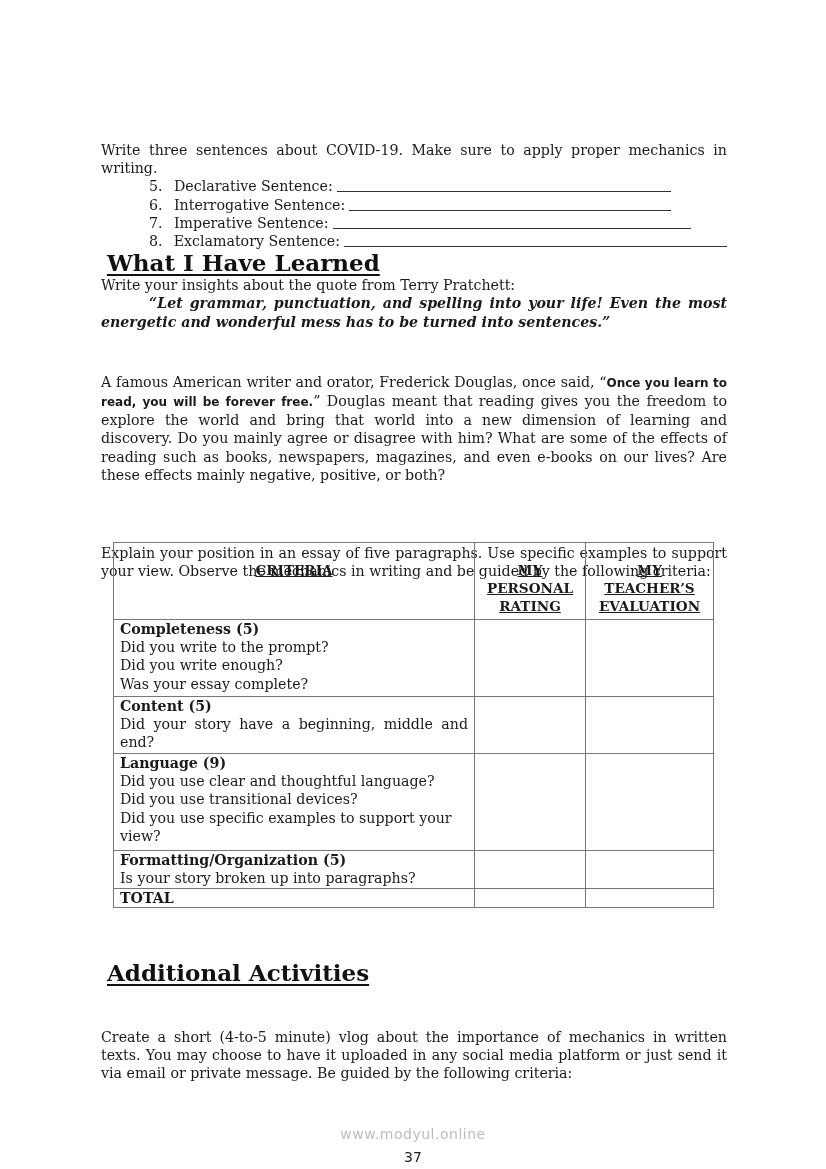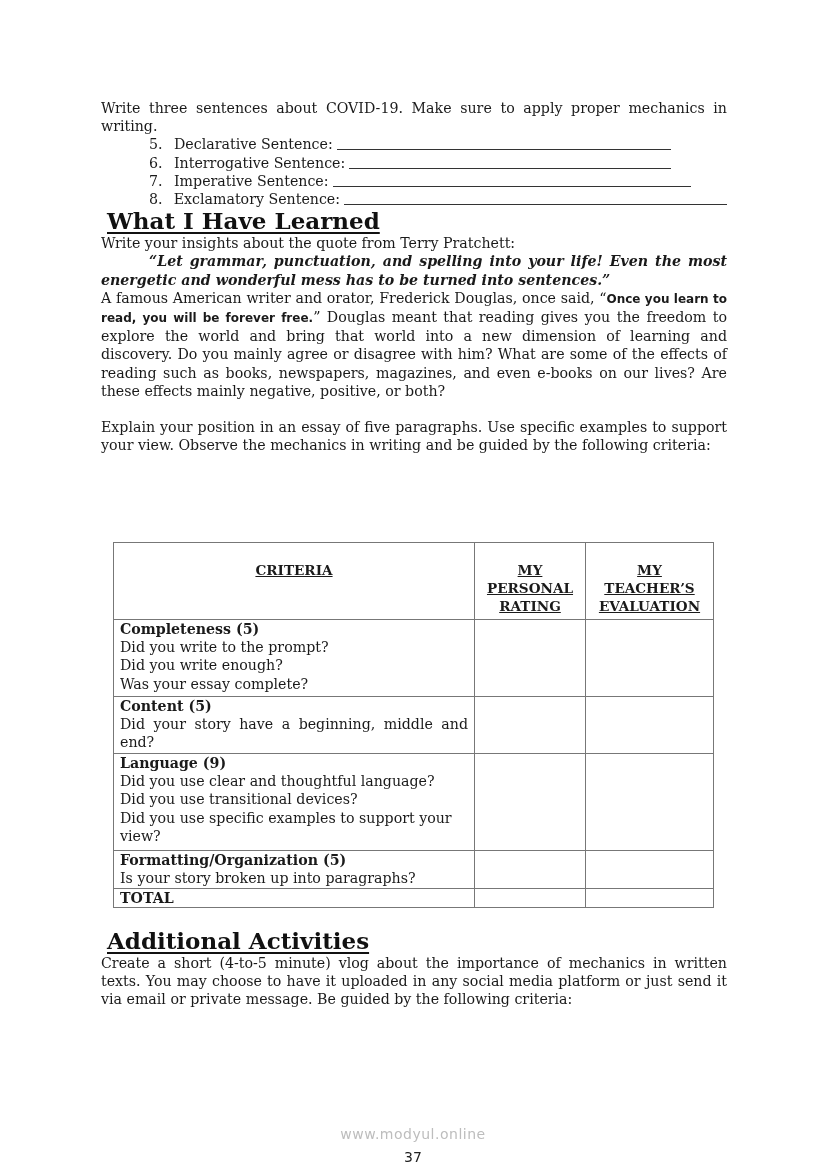--- a/index.html
+++ b/index.html
@@ -1,40 +1,40 @@
 <!DOCTYPE html>
 <html><head>
 <meta charset="utf-8">
 <style>
   html, body { margin: 0; padding: 0; background: #ffffff; }
   body { width: 826px; height: 1169px; position: relative; overflow: hidden;
          font-family: "DejaVu Serif", "Liberation Serif", serif; color: #1a1a1a; }
   .page { position: absolute; left: 101px; top: 99px; width: 626px; font-size: 14.2px; line-height: 18.2px; }
   p { margin: 0; }
-  .just { text-align: justify; }
+  .just { text-align: justify; margin-top: 42px; }
   .list { margin: 0 0 0 48px; padding: 0; list-style: none; }
   .list li { display: flex; white-space: nowrap; }
   .list .num { width: 25px; }
   .blank { display: inline-block; border-bottom: 1px solid #333; height: 14px; margin-left: 4px; }
   h2 { font-family: "DejaVu Serif", serif; font-weight: bold; font-size: 23px; line-height: 26px;
        margin: 0 0 0 6px; text-decoration: underline; text-decoration-thickness: 2px; text-underline-offset: 3px; color: #111; }
   .quote { font-weight: bold; font-style: italic; text-align: justify; text-indent: 48px; }
   .sans-b { font-family: "DejaVu Sans", "Liberation Sans", sans-serif; font-weight: bold; font-size: 12px; }
   .gap { height: 18px; }
   table.rubric { position: absolute; left: 113px; top: 542px; width: 601px; border-collapse: collapse; font-size: 14.2px; line-height: 18.2px; }
   table.rubric td, table.rubric th { border: 1.4px solid #777; vertical-align: top; padding: 0 6px; }
   table.rubric th { font-weight: bold; font-size: 13.6px; text-align: center; padding-top: 18px; height: 58px; text-decoration: underline; }
   .cb { font-weight: bold; }
   .c1 { width: 348px; }
   .c2 { width: 98px; }
   .footer-num { position: absolute; left: 0; width: 826px; top: 1101px; text-align: center;
                 font-family: "DejaVu Sans", sans-serif; font-size: 14px; color: #222; margin-top: 48px; }
   .footer-url { position: absolute; left: 0; width: 826px; top: 1126px; text-align: center;
                 font-family: "DejaVu Sans", sans-serif; font-size: 14px; color: #bdbdbd; letter-spacing: 0.5px; }
-  .sec2 { position: absolute; left: 101px; top: 928px; width: 626px; font-size: 14.2px; line-height: 18.2px; }
+  .sec2 { position: absolute; left: 101px; top: 960px; width: 626px; font-size: 14.2px; line-height: 18.2px; }
 </style>
 </head>
 <body>
 
 <div class="page">
   <p class="just">Write three sentences about COVID-19. Make sure to apply proper mechanics in writing.</p>
   <ul class="list">
     <li>
       <span class="num">5.</span>
       <span>Declarative Sentence:</span>

